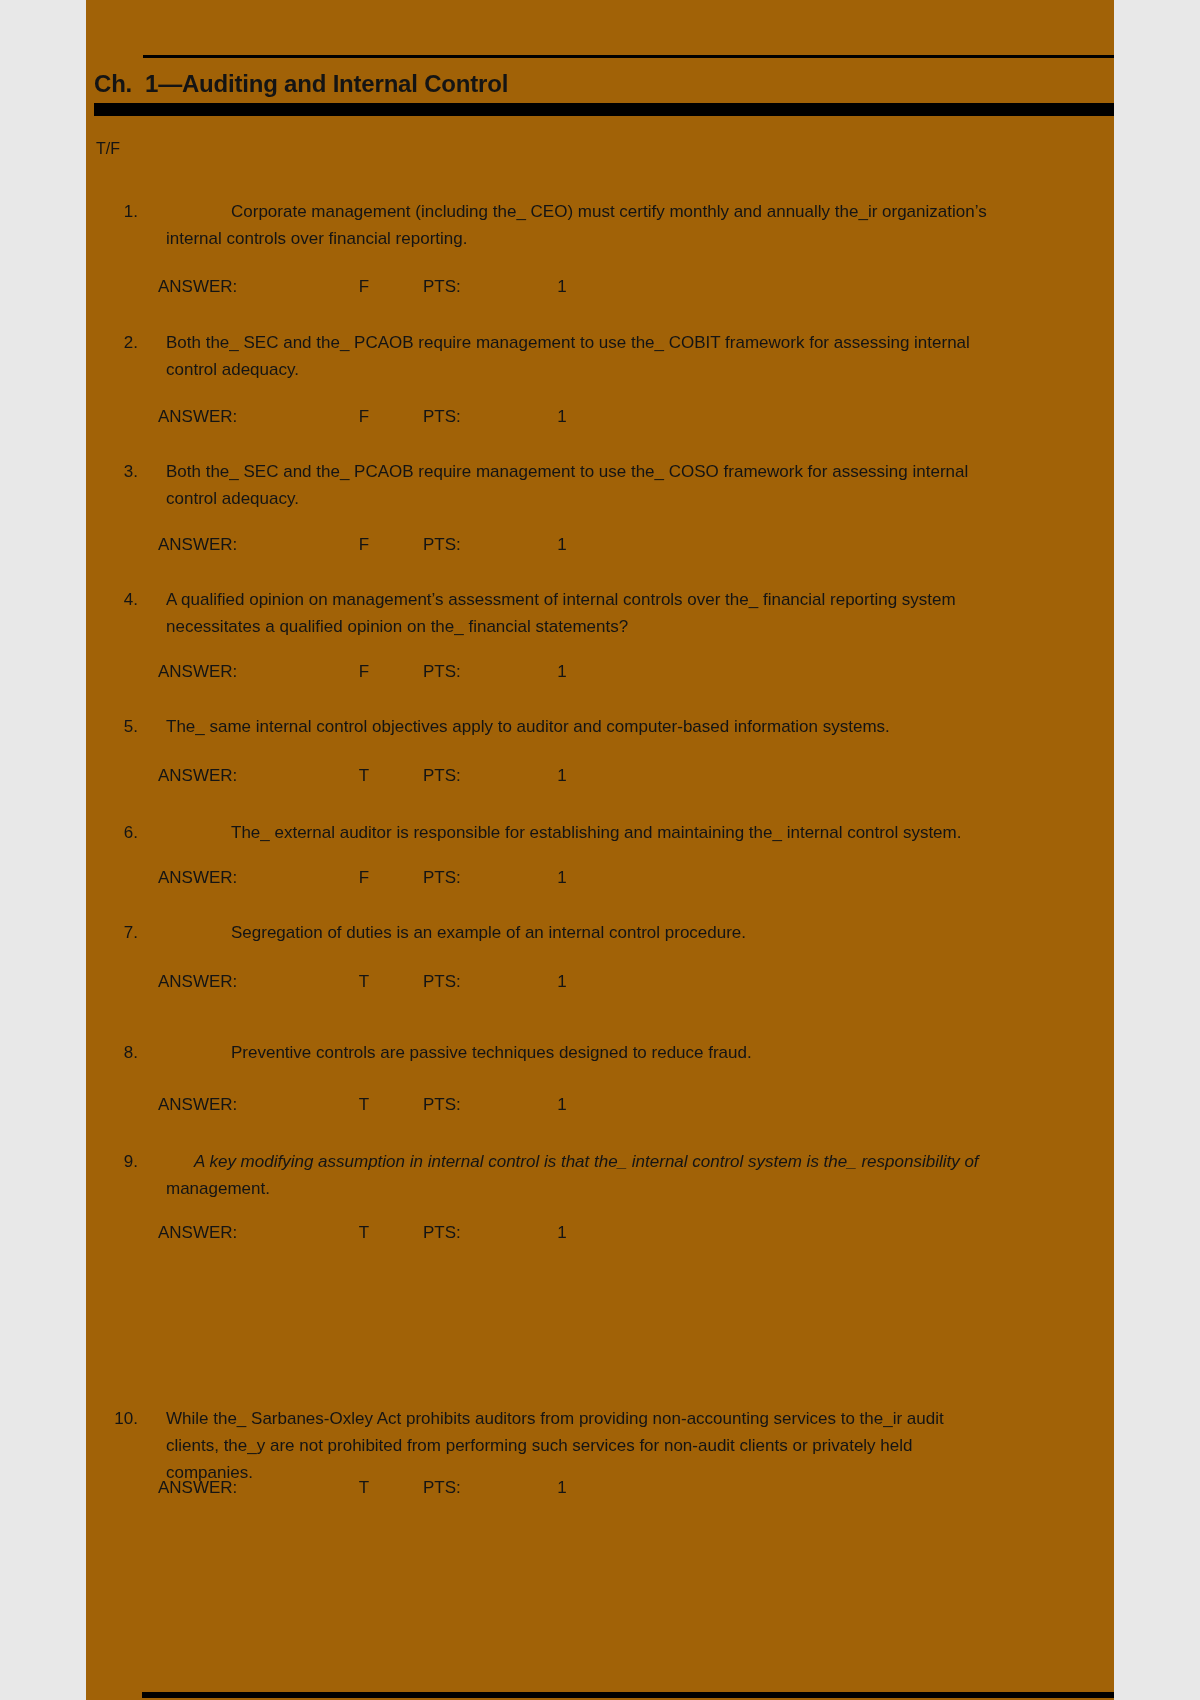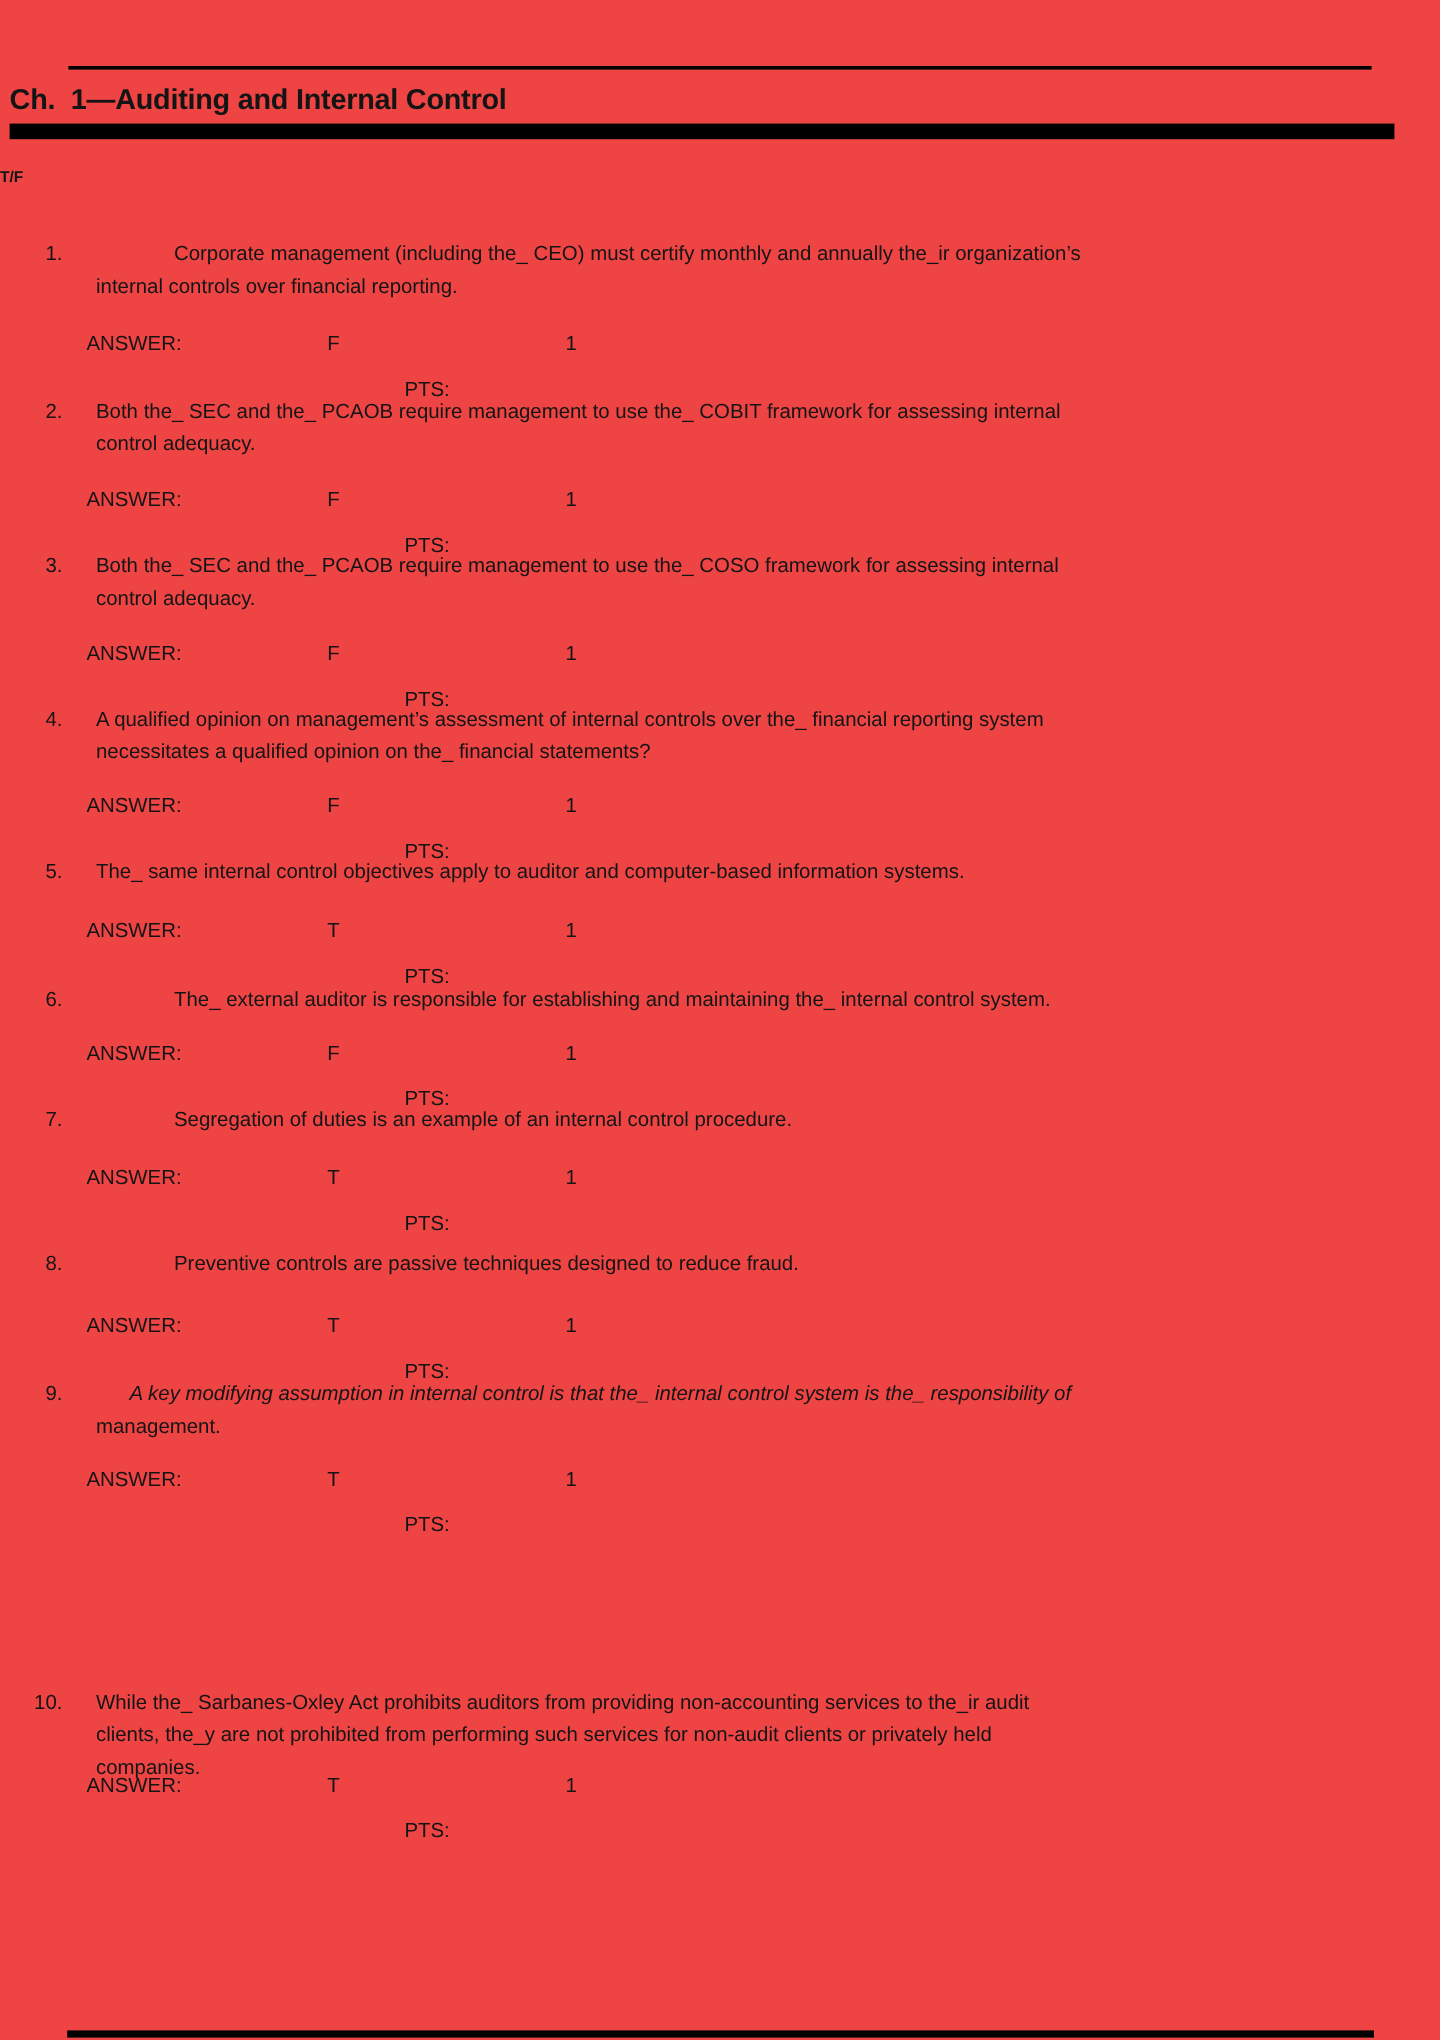--- a/index.html
+++ b/index.html
@@ -1,36 +1,36 @@
 <!DOCTYPE html>
 <html><head>
 <meta charset="utf-8">
 <style>
   html,body{margin:0;padding:0;background:#e8e8e8;}
   .canvas{
-    position:relative;width:1200px;height:1700px;margin:0 auto;
-    background:#ef4444;color:#141414;overflow:hidden;
+    position:relative;width:1028px;height:1700px;margin:0 auto;
+    background:#a16207;color:#141414;overflow:hidden;
     font-family:"Liberation Sans","DejaVu Sans",sans-serif;
   }
   .rule-top{position:absolute;left:57px;top:55px;width:1086px;height:3px;background:#000;}
   .title{
     position:absolute;left:8px;top:70px;font-size:24px;font-weight:bold;
     white-space:pre;letter-spacing:-0.2px;
   }
   .title-bar{position:absolute;left:8px;top:103px;width:1154px;height:13px;background:#000;}
-  .tf{position:absolute;left:0;top:140px;font-size:13px;font-weight:bold;}
+  .tf{position:absolute;left:10px;top:140px;font-size:16px;font-weight:normal;}
   .q{position:absolute;left:0;width:1120px;font-size:17px;line-height:27px;}
   .qnum{position:absolute;left:0;top:0;width:52px;text-align:right;}
   .qbody{margin-left:80px;}
   .ind-tab{padding-left:65px;}
   .ind-sm{padding-left:28px;font-style:italic;}
   .arow{position:absolute;left:0;width:620px;height:22px;font-size:17px;line-height:22px;}
   .alabel{position:absolute;left:72px;}
   .aval{position:absolute;left:256px;width:44px;text-align:center;}
-  .plabel{position:absolute;left:337px;margin-top:38px;}
+  .plabel{position:absolute;left:337px;}
   .pval{position:absolute;left:463px;width:26px;text-align:center;}
   .rule-bottom{position:absolute;left:56px;top:1692px;width:1089px;height:6px;background:#000;}
 </style>
 </head>
 <body>
 
 <div class="canvas">
 
   <div class="rule-top"></div>
   <div class="title">Ch.  1—Auditing and Internal Control</div>

